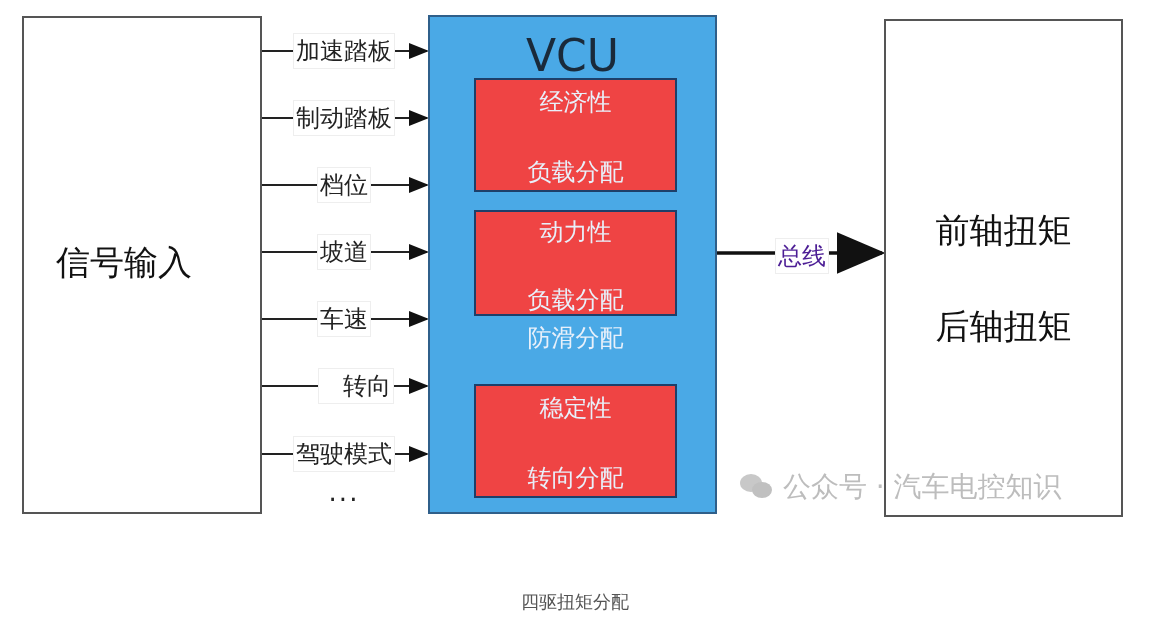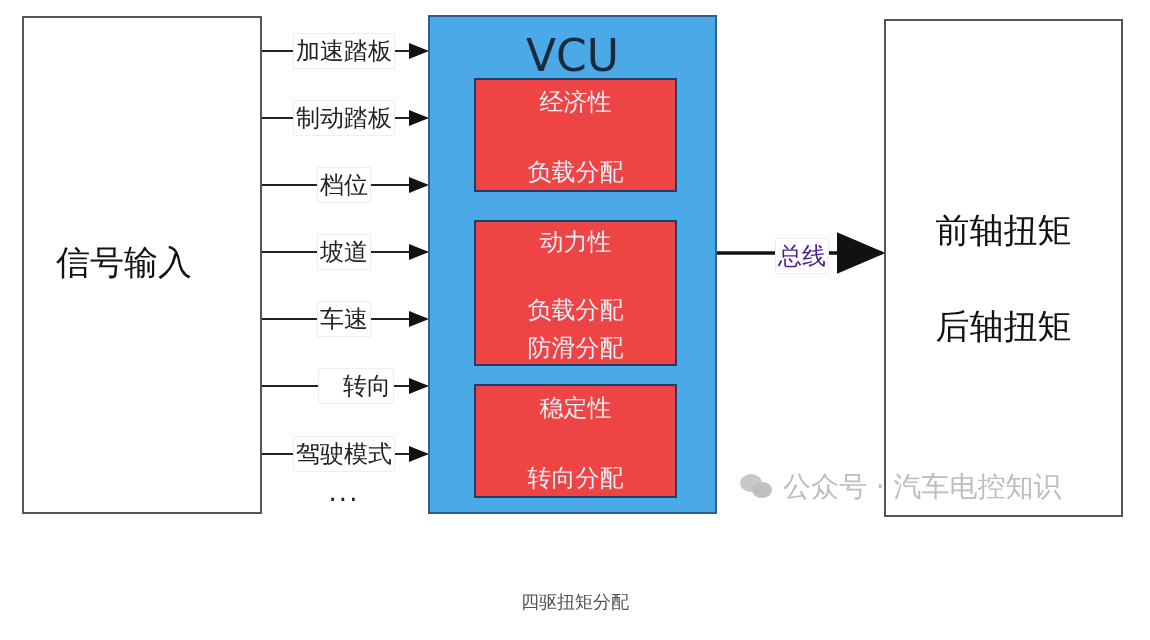--- a/index.html
+++ b/index.html
@@ -60,21 +60,21 @@
   </div>
 <div class="abs" id="dots">···</div>
 
 <div class="abs" id="vcu-box"></div>
 <div class="abs" id="vcu-title">VCU</div>
 
 <div class="abs sub" style="top:78px;height:114px;">
   <div class="sub-text" style="top:6px;">经济性</div>
   <div class="sub-text" style="top:76px;">负载分配</div>
 </div>
-<div class="abs sub" style="top:220px;height:146px;">
+<div class="abs sub" style="top:210px;height:106px;">
   <div class="sub-text" style="top:4px;">动力性</div>
   <div class="sub-text" style="top:72px;">负载分配</div>
   <div class="sub-text" style="top:110px;">防滑分配</div>
 </div>
 <div class="abs sub" style="top:384px;height:114px;">
   <div class="sub-text" style="top:6px;">稳定性</div>
   <div class="sub-text" style="top:76px;">转向分配</div>
 </div>
 
 <div class="abs" id="bus-label">总线</div>

